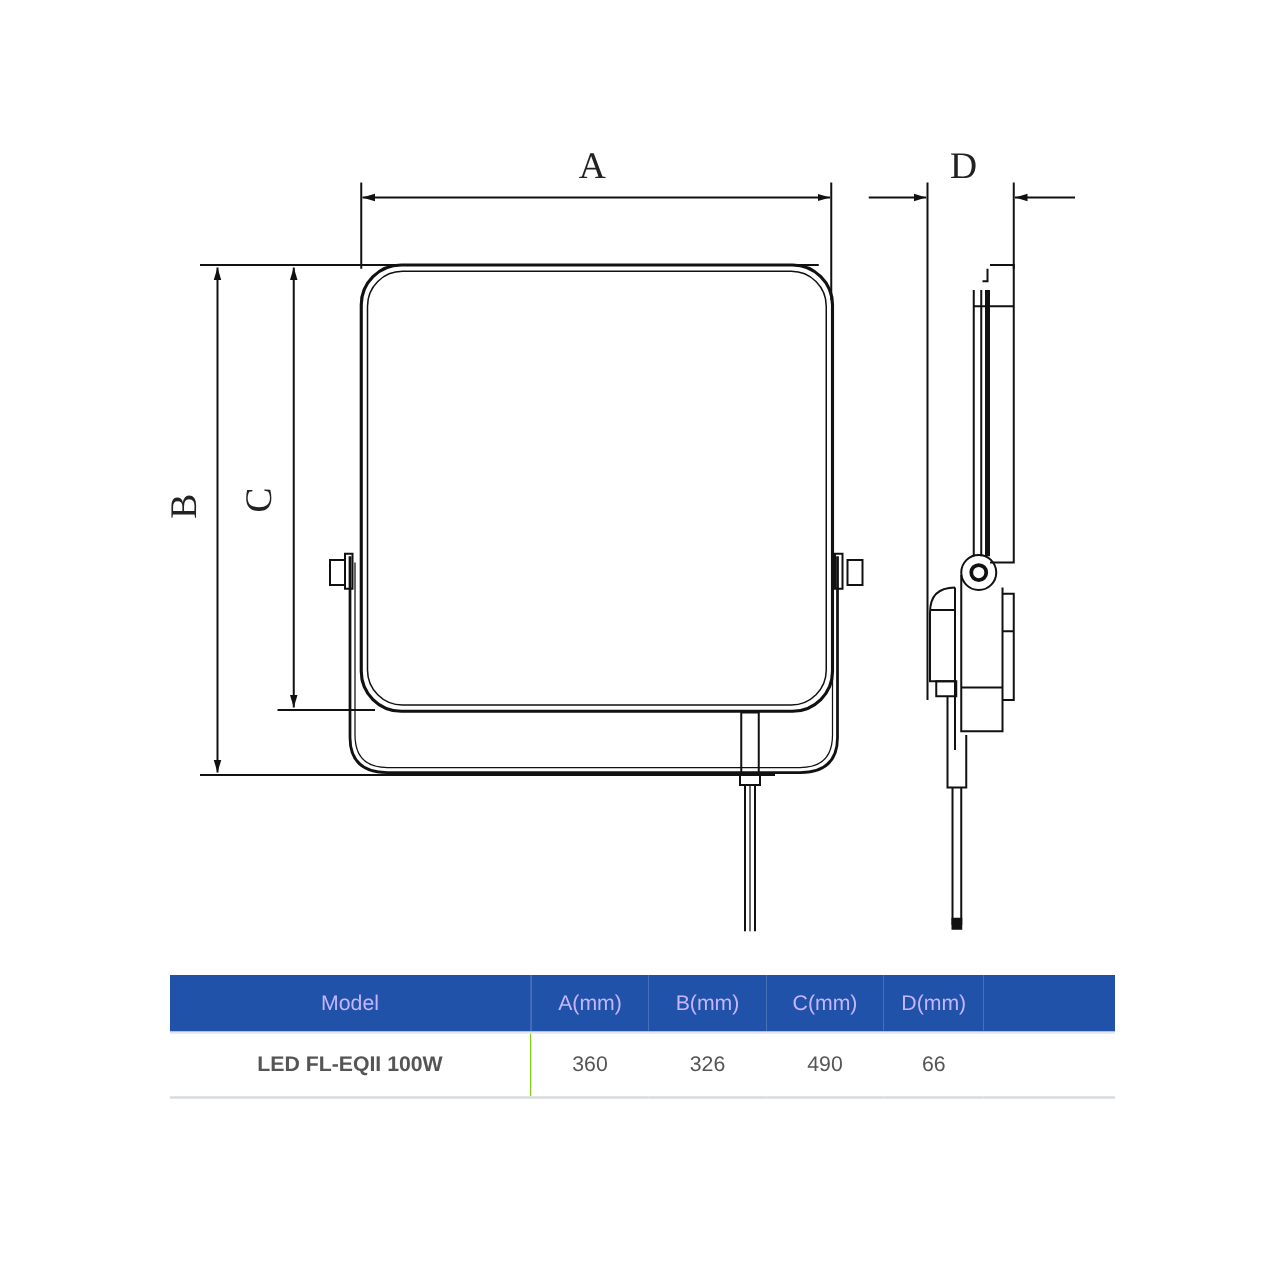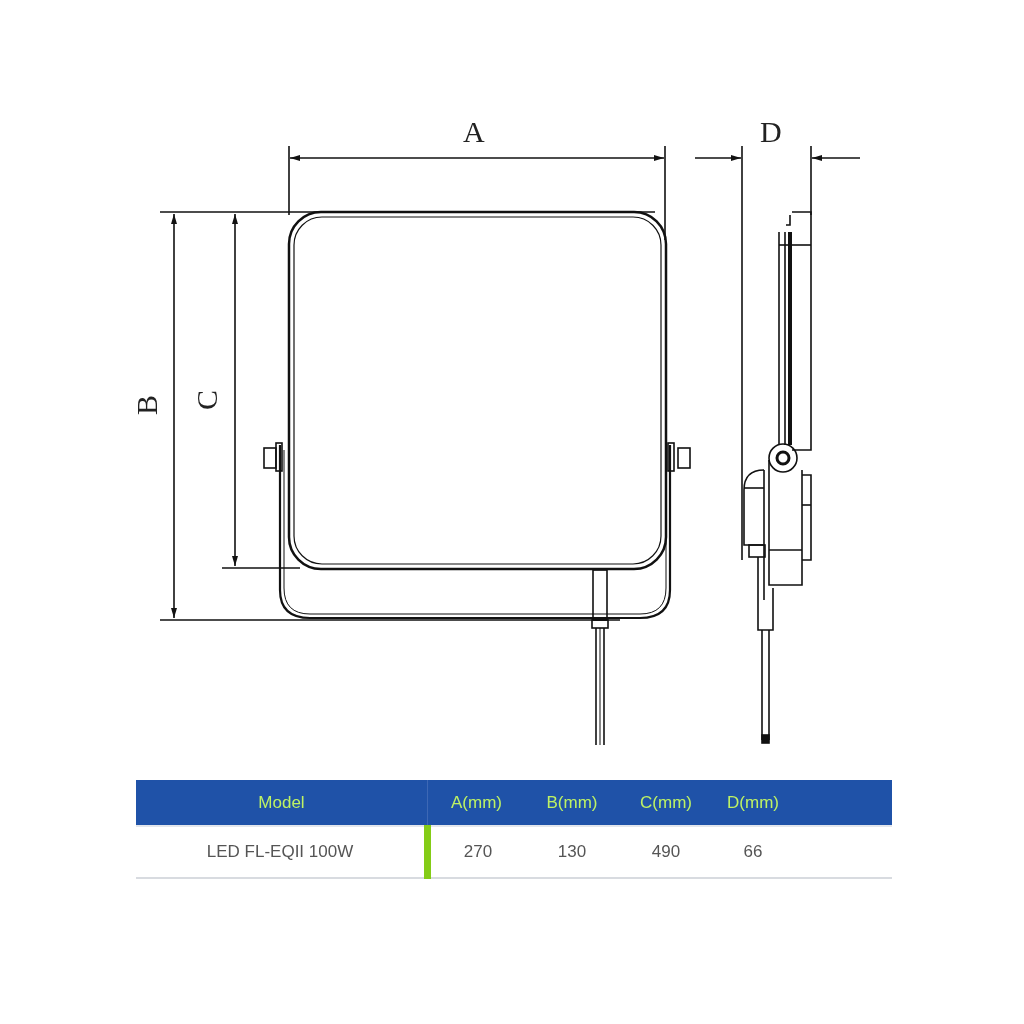--- a/index.html
+++ b/index.html
@@ -1,22 +1,22 @@
 <!DOCTYPE html>
 <html><head>
 <meta charset="utf-8">
 <style>
   html, body { margin:0; padding:0; background:#ffffff; }
   body { width:1024px; height:1024px; position:relative; overflow:hidden; font-family:"Liberation Sans", sans-serif; }
   #drawing { position:absolute; left:0; top:0; width:1024px; height:760px; }
   .dimlabel { font-family:"Liberation Serif", serif; font-size:30px; fill:#222; }
   #spec-table { position:absolute; left:136px; top:780px; width:756px; border-collapse:collapse; }
-  #spec-table th { background:#1f52a8; color:#bef264; font-weight:normal; font-size:17px; height:45px; padding:0; }
+  #spec-table th { background:#1f52a8; color:#c4b5fd; font-weight:normal; font-size:17px; height:45px; padding:0; }
   #spec-table td { color:#555; font-size:17px; height:50px; text-align:center; padding:0; border-top:2px solid #e3e6ec; border-bottom:2px solid #d8dbe0; }
-  .col-model { width:288px; border-right:7px solid #84cc16; }
+  .col-model { width:288px; border-right:1px solid #84cc16;font-weight:bold; }
   #spec-table th.col-model { border-right:1px solid #3d68b5; }
   .col-a { width:94px;margin-left:20px; } .col-b { width:94px; } .col-c { width:94px; } .col-d { width:80px; }
   .col-pad { width:auto; }
 </style>
 </head>
 <body>
 
 <svg id="drawing" viewBox="0 0 1024 760" xmlns="http://www.w3.org/2000/svg">
   <defs>
     <marker id="arr" viewBox="0 0 10 10" refX="10" refY="5" markerWidth="10" markerHeight="10" orient="auto-start-reverse" markerUnits="userSpaceOnUse">
@@ -91,20 +91,20 @@
       <th class="col-a">A(mm)</th>
       <th class="col-b">B(mm)</th>
       <th class="col-c">C(mm)</th>
       <th class="col-d">D(mm)</th>
       <th class="col-pad"></th>
     </tr>
   </thead>
   <tbody>
     <tr>
       <td class="col-model">LED FL-EQII 100W</td>
-      <td class="col-a">270</td>
-      <td class="col-b">130</td>
+      <td class="col-a">360</td>
+      <td class="col-b">326</td>
       <td class="col-c">490</td>
       <td class="col-d">66</td>
       <td class="col-pad"></td>
     </tr>
   </tbody>
 </table>
 
 </body></html>

